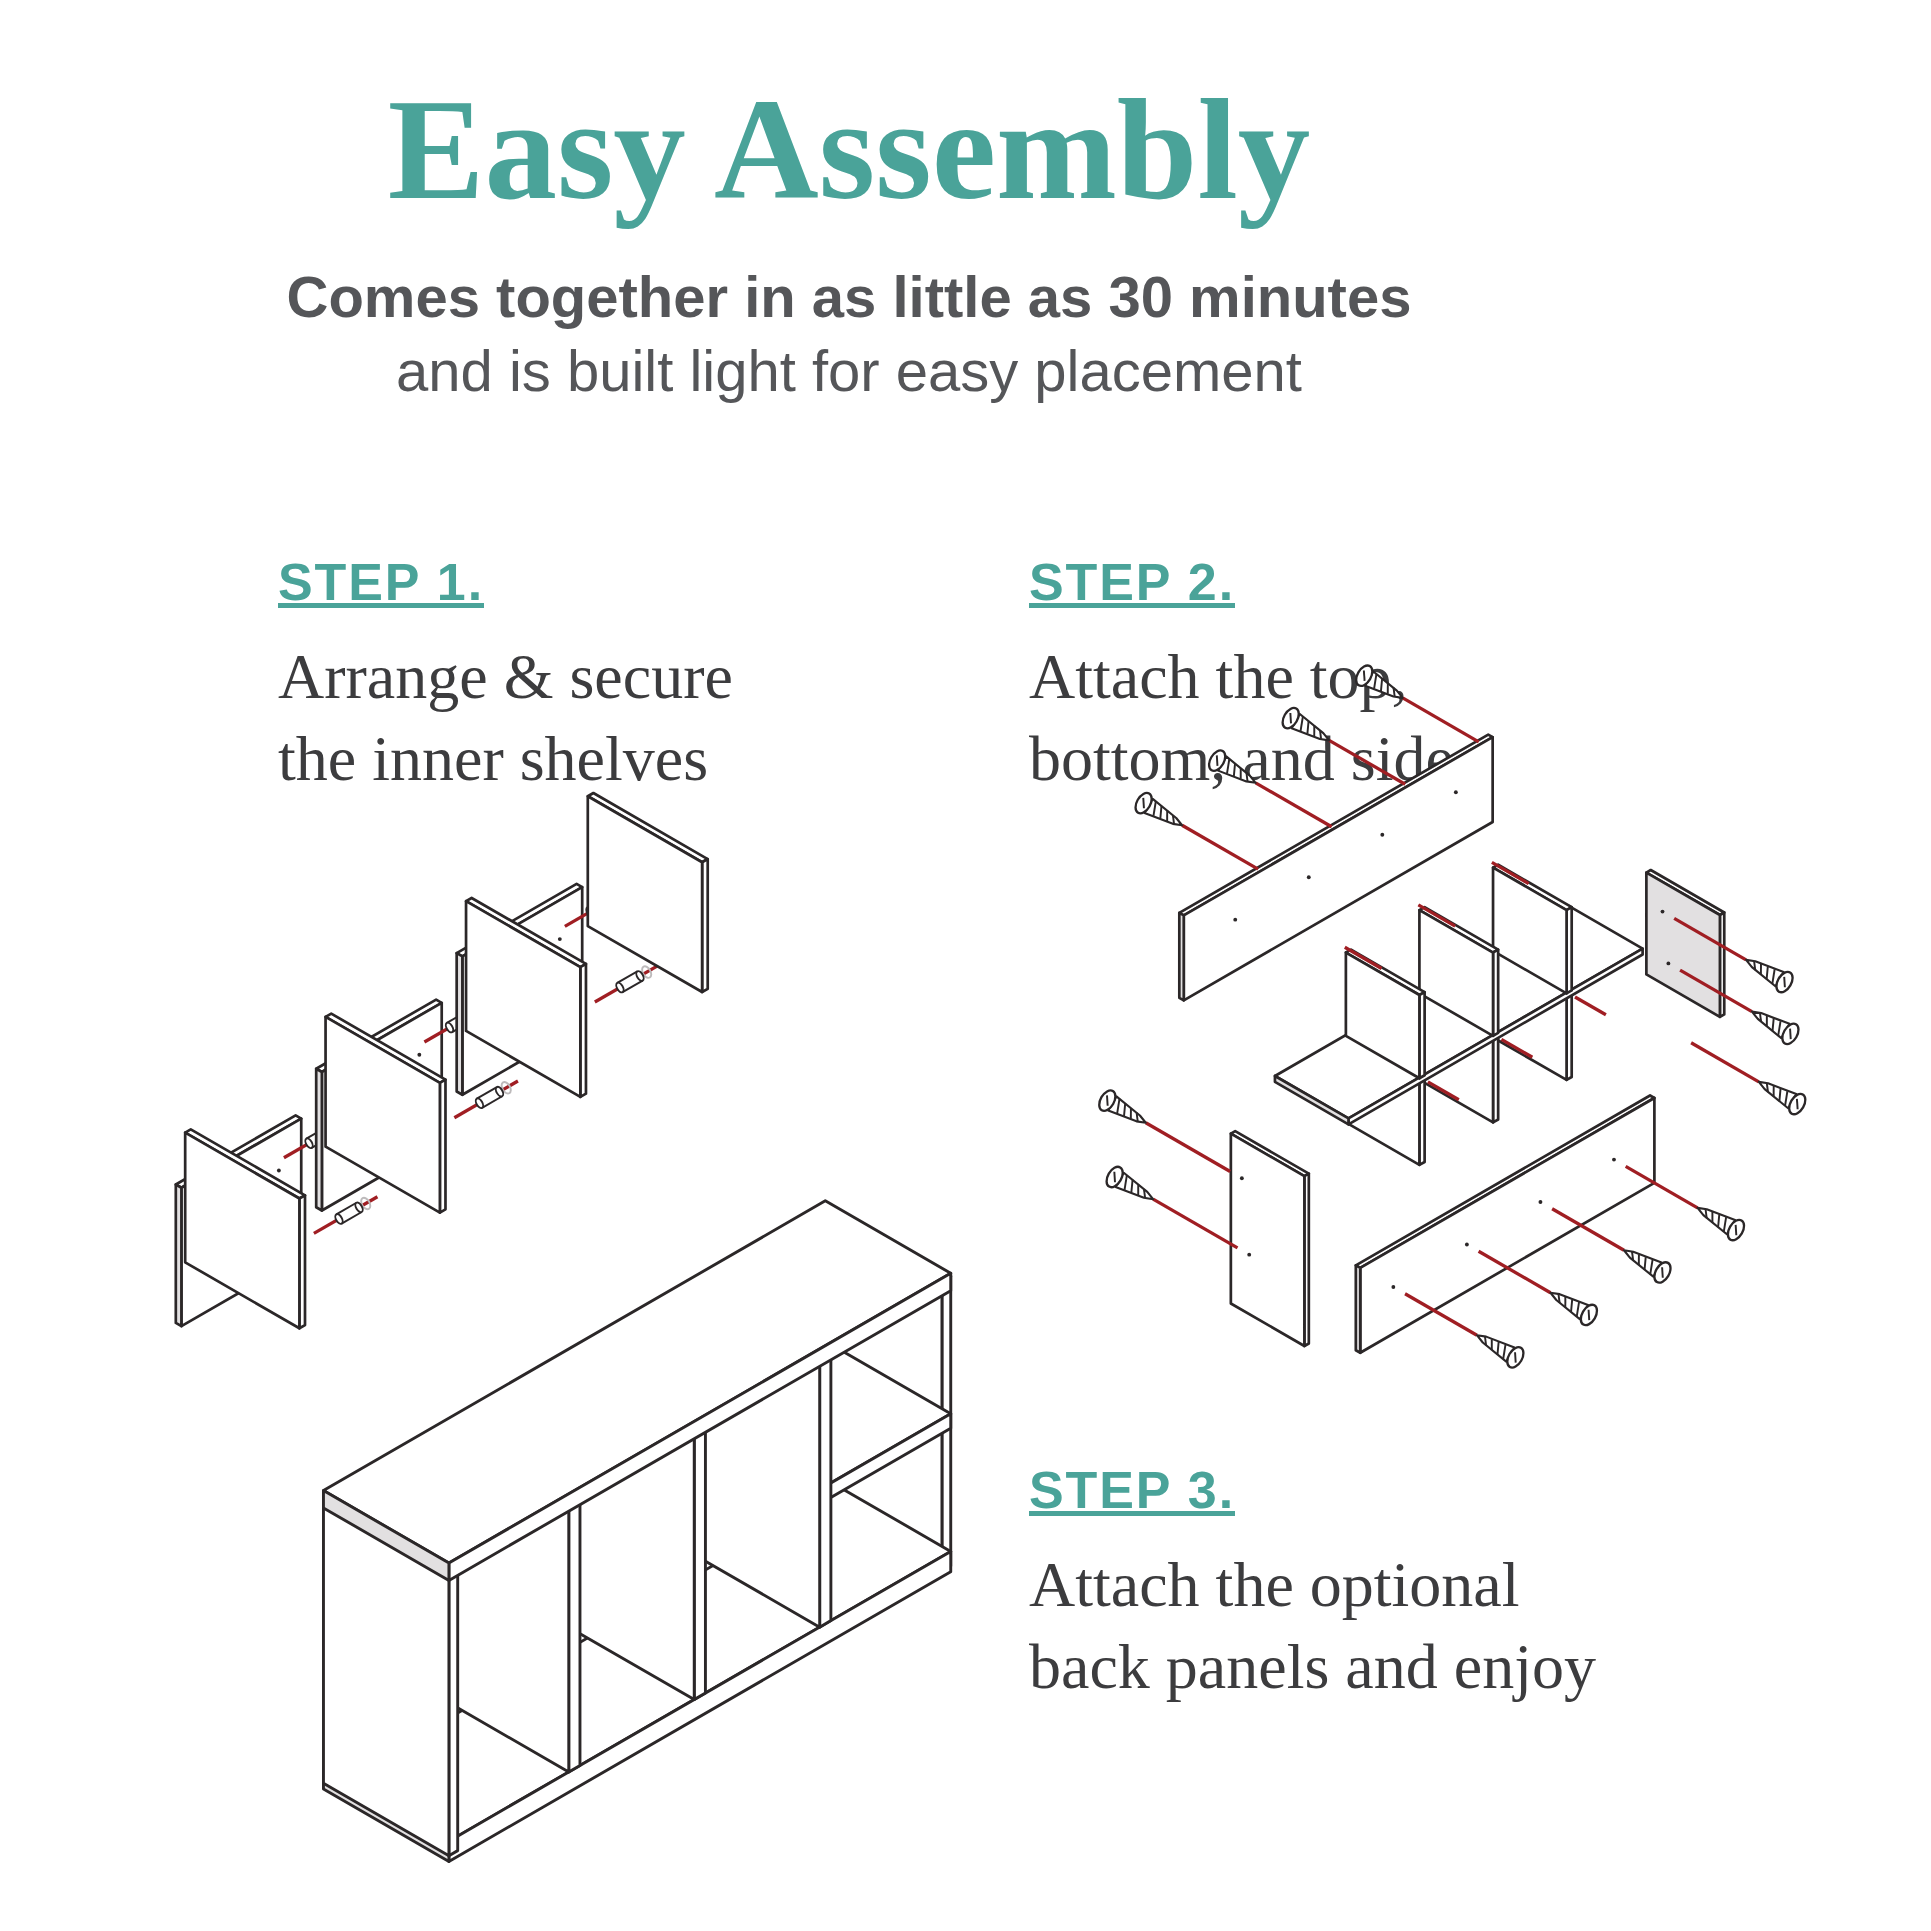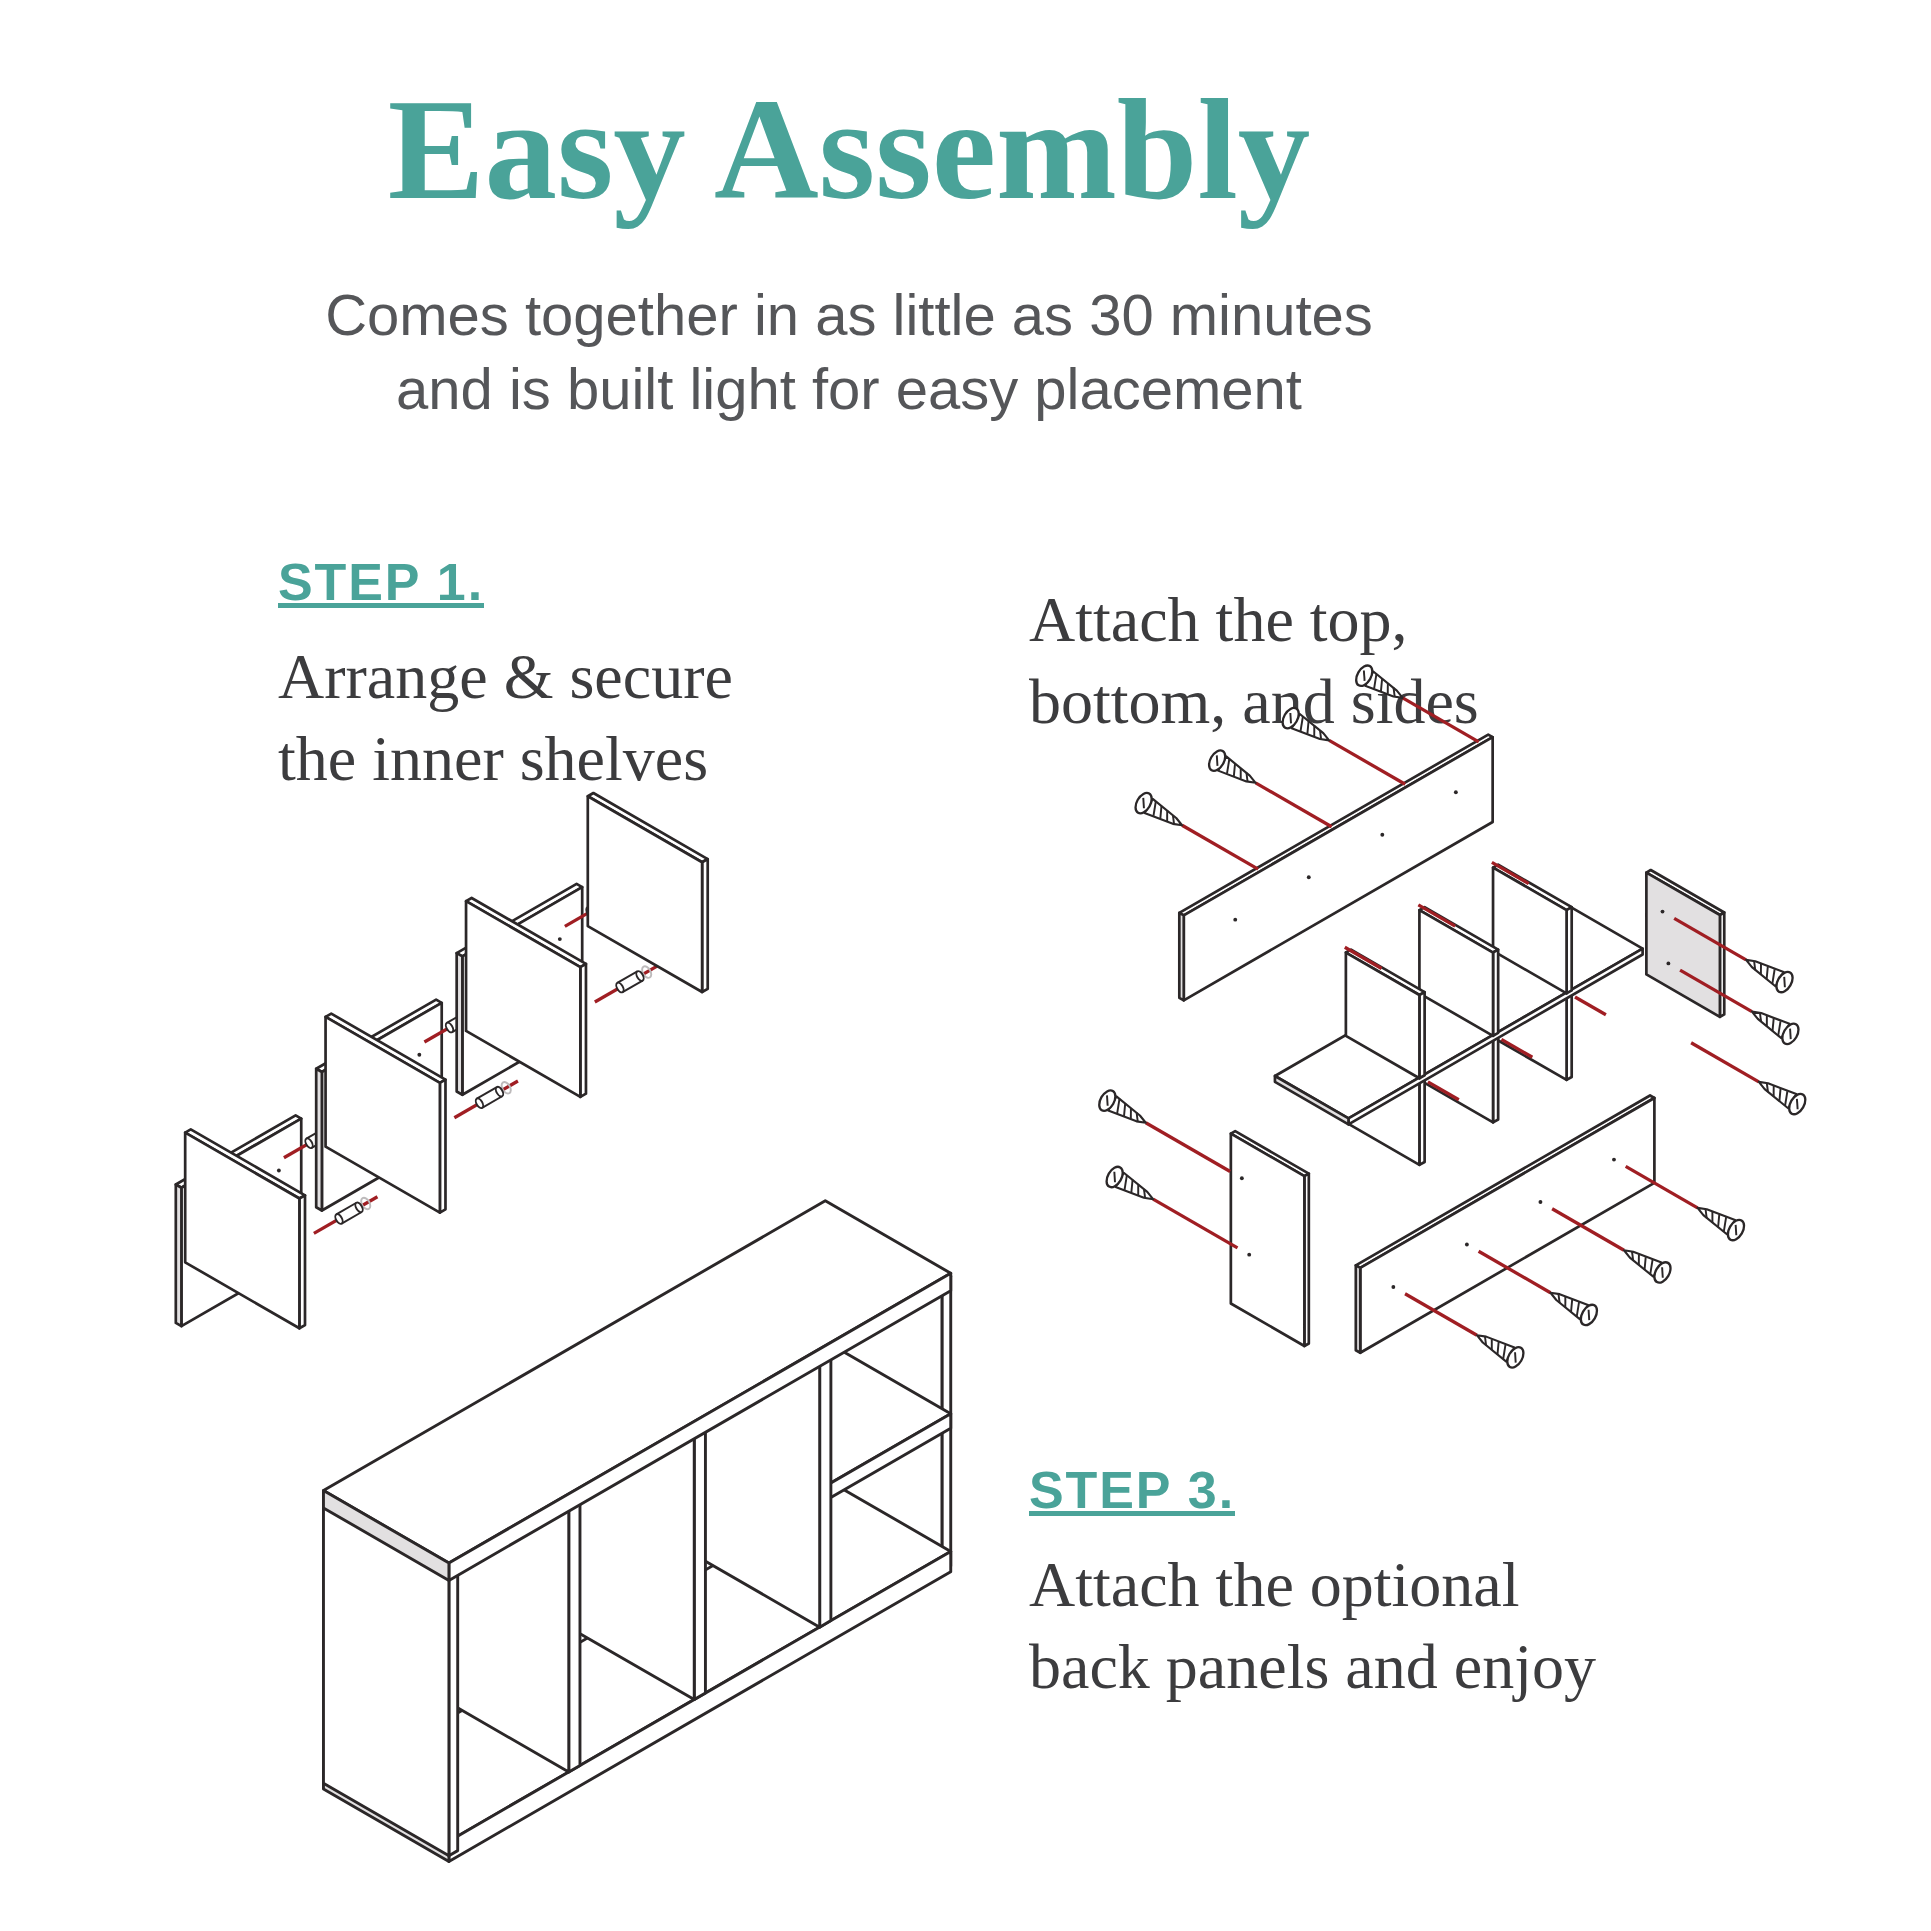--- a/index.html
+++ b/index.html
@@ -3,21 +3,21 @@
 <meta charset="utf-8">
 <style>
   html,body{margin:0;padding:0;background:#fff;}
   .canvas{position:relative;width:1931px;height:1931px;background:var(--bg,#fff);overflow:hidden;
           font-family:"Liberation Sans",sans-serif;}
   .hero{position:absolute;top:66px;left:0;width:1698px;text-align:center;}
   .title{margin:0;font-family:"Liberation Serif",serif;font-weight:bold;font-size:145px;line-height:1.15;
          letter-spacing:0;color:var(--teal);}
   .subtitle{margin:0;font-family:"Liberation Sans",sans-serif;font-weight:normal;font-size:58px;line-height:1.28;
             color:var(--gray);}
-  .subtitle.first{margin-top:45px;}
+  .subtitle.first{margin-top:27px;font-weight:bold;}
   .step-text{position:absolute;}
   #step1-text{left:278px;top:554px;}
   #step2-text{left:1029px;top:554px;}
   #step3-text{left:1029px;top:1462px;}
   .step-label{margin:0;font-family:"Liberation Sans",sans-serif;font-weight:bold;font-size:52px;line-height:1.1;
               letter-spacing:1.9px;color:var(--teal);text-decoration:underline;}
   .step-desc{margin:0;font-family:"Liberation Serif",serif;font-weight:normal;font-size:64px;line-height:1.28;
              color:var(--dark);}
   .step-desc.first{margin-top:25px;}
   .art{position:absolute;display:block;}
@@ -36,20 +36,21 @@
     <p class="subtitle">and is built light for easy placement</p>
   </header>
 
   <section class="step-text" id="step1-text">
     <h2 class="step-label">STEP 1.</h2>
     <p class="step-desc first">Arrange &amp; secure</p>
     <p class="step-desc">the inner shelves</p>
   </section>
 
   <section class="step-text" id="step2-text">
+    <h2 class="step-label">STEP 2.</h2>
     <p class="step-desc first">Attach the top,</p>
     <p class="step-desc">bottom, and sides</p>
   </section>
 
   <section class="step-text" id="step3-text">
     <h2 class="step-label">STEP 3.</h2>
     <p class="step-desc first">Attach the optional</p>
     <p class="step-desc">back panels and enjoy</p>
   </section>
 

